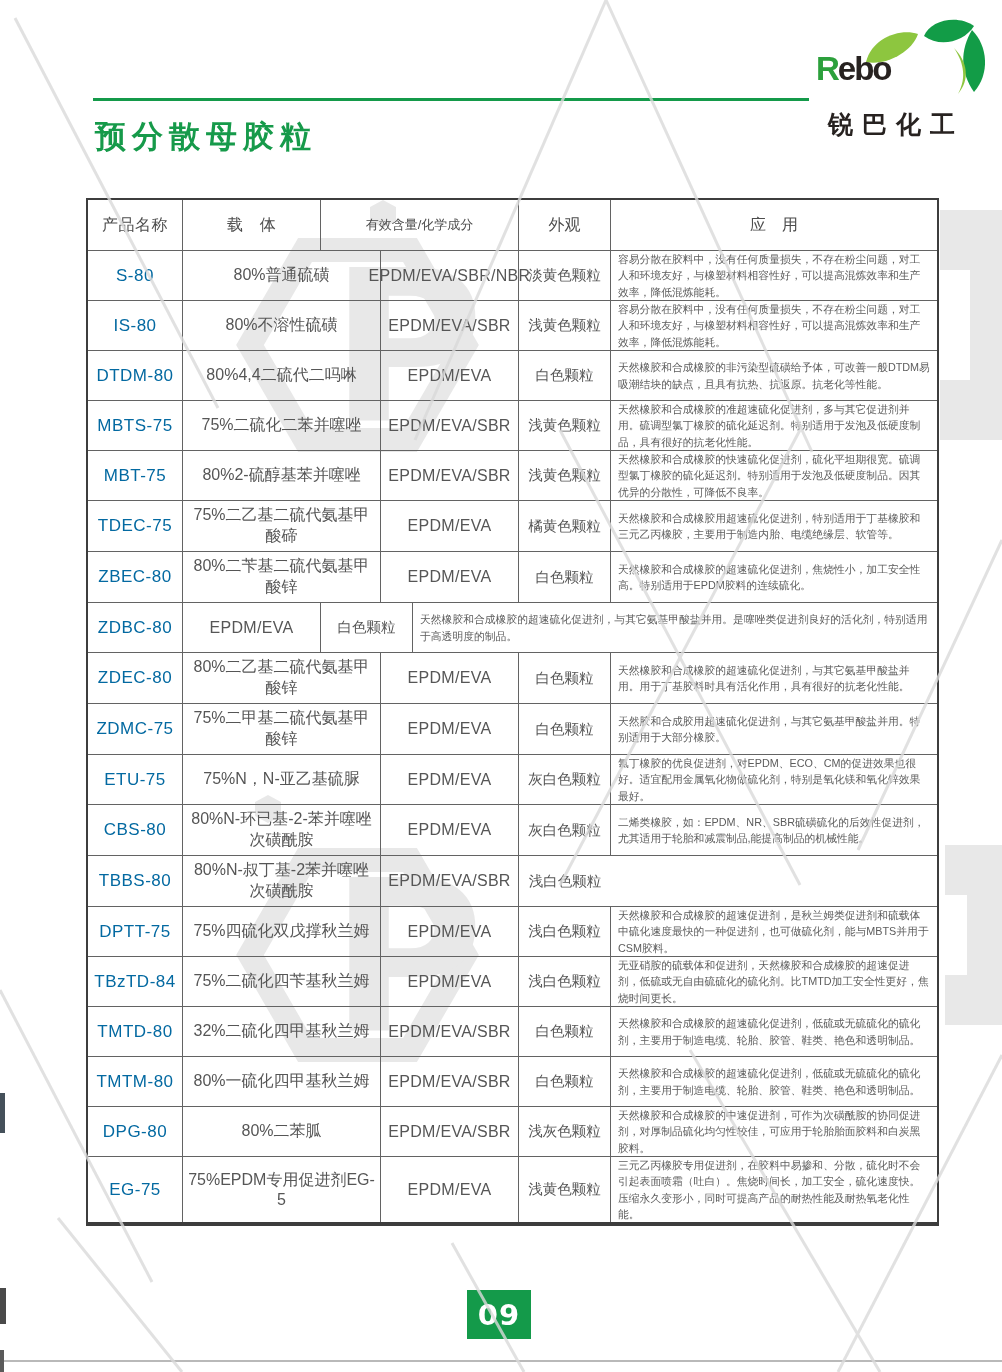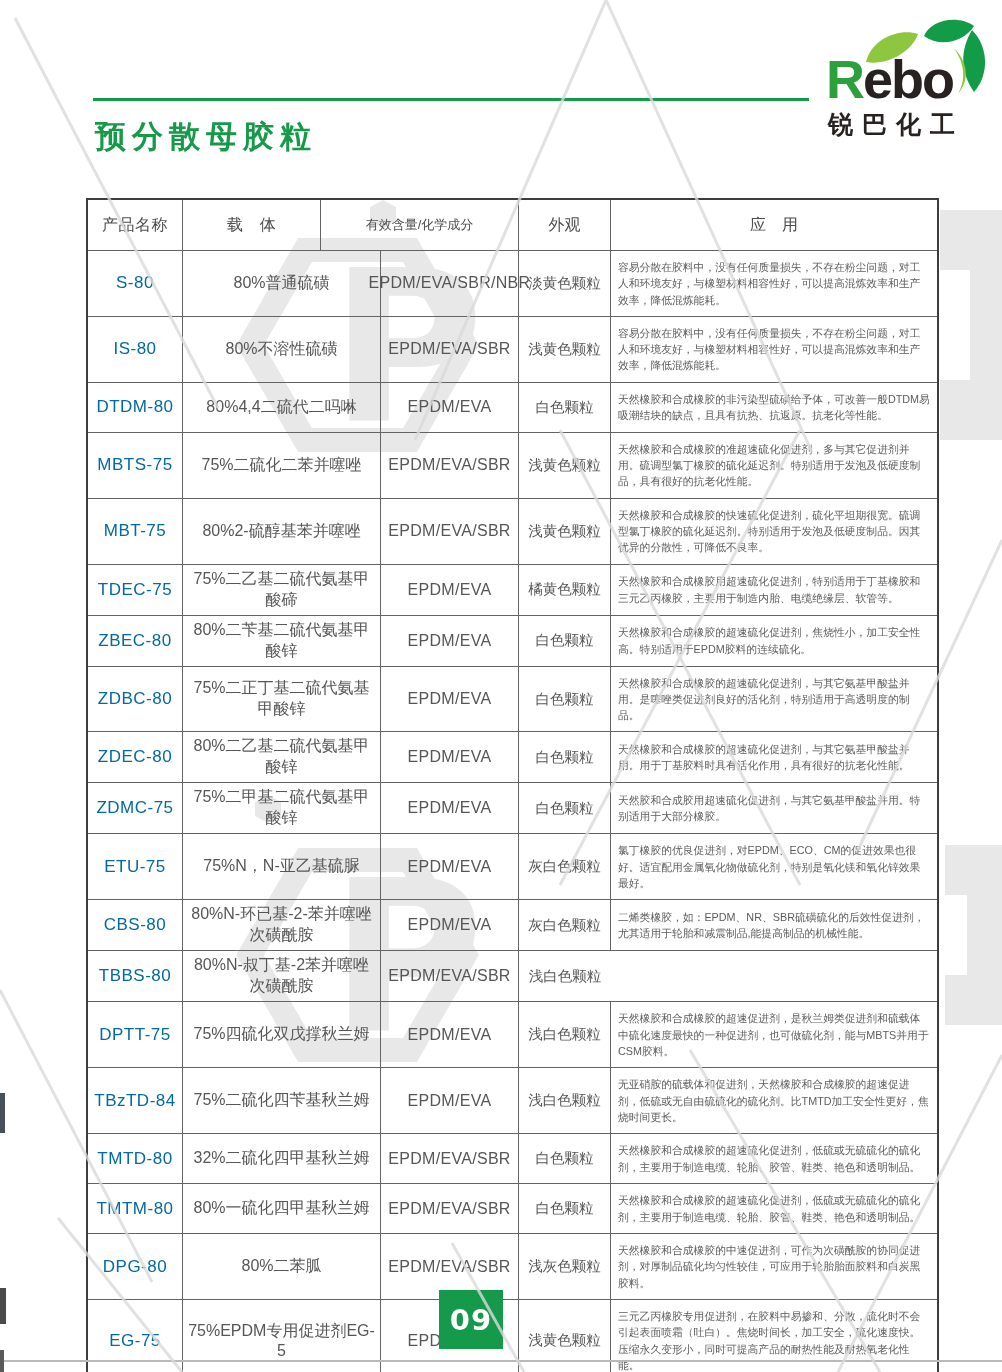--- a/index.html
+++ b/index.html
@@ -8,42 +8,42 @@
   .page { position:relative; width:1002px; height:1372px; background:#ffffff; margin:0 auto; overflow:hidden; }
 
   
   .wm-under { position:absolute; inset:0; z-index:0; pointer-events:none; }
   .wm-over  { position:absolute; inset:0; z-index:6; pointer-events:none; }
 
   
   .rule-green { position:absolute; left:93px; top:98px; width:716px; height:3px; background:#149a4a; z-index:2; }
   .logo { position:absolute; left:812px; top:18px; width:186px; height:110px; z-index:3; }
   .logo-leaves { position:absolute; left:46px; top:0; }
-  .logo-word { position:absolute; left:14px; top:34px; font-size:54px; font-weight:bold; letter-spacing:-2px; color:#272220; line-height:1; }
+  .logo-word { position:absolute; left:4px; top:34px; font-size:33px; font-weight:bold; letter-spacing:-2px; color:#272220; line-height:1; }
   .logo-word .r { color:#2ca03c; }
   .logo-cn { position:absolute; left:16px; top:77px; font-size:25px; font-weight:bold; color:#272220; letter-spacing:9px; white-space:nowrap;margin-top:13px; }
   .title { position:absolute; left:95px; top:116px; font-size:31px; font-weight:bold; color:#169a4a; letter-spacing:6px; z-index:2; }
 
   
   .table { position:absolute; left:86px; top:198px; width:853px; z-index:2; border:2px solid #3d3d3d; border-bottom-width:4px; }
   .tr { display:flex; border-top:1px solid #636363; min-height:50px; }
   .tr.head { border-top:none; min-height:50px; }
   .td { border-right:1px solid #636363; display:flex; align-items:center; justify-content:center; text-align:center; color:#565656; padding:4px 3px; }
   .td:last-child { border-right:none; }
   .col-name { width:95px; font-size:17px; letter-spacing:0.5px; color:#0369a1; }
   .col-comp { width:198px; font-size:16px; }
   .col-carrier { width:138px; font-size:16px; letter-spacing:0.3px; }
   .col-app { width:92px; font-size:14.5px; }
-  .col-use { flex:1; font-size:10.8px; line-height:1.51; justify-content:flex-start; align-items:center; text-align:left; padding:8px 7px; color:#5c5c5c; }
+  .col-use { flex:1; font-size:10.8px; line-height:1.51; justify-content:flex-start; align-items:center; text-align:left; padding:0 7px; color:#5c5c5c; }
   .head .td { font-size:16px; color:#4d4d4d; font-weight:normal; }
   .head .col-comp { font-size:13px; }
   .head .col-use, .head .col-name { font-size:16px; }
 
   
-  .badge { position:absolute; left:439px; top:1290px; width:64px; height:59px; background:#149a4a; color:#fff;
+  .badge { position:absolute; left:467px; top:1290px; width:64px; height:49px; background:#149a4a; color:#fff;
            display:flex; align-items:center; justify-content:center; font-size:29px; font-weight:bold;
            font-family:"DejaVu Sans","Liberation Sans",sans-serif; z-index:4; letter-spacing:1px; }
   .rule-bottom { position:absolute; left:0; top:1360px; width:1002px; height:2px; background:#b9b9b9; z-index:2; }
 
   .edge-mark { position:absolute; z-index:3; }
 </style>
 </head>
 <body>
 
 <div class="page">
@@ -136,21 +136,20 @@
     <div class="tr">
       <div class="td col-name">ZBEC-80</div>
       <div class="td col-comp">80%二苄基二硫代氨基甲酸锌</div>
       <div class="td col-carrier">EPDM/EVA</div>
       <div class="td col-app">白色颗粒</div>
       <div class="td col-use">天然橡胶和合成橡胶的超速硫化促进剂，焦烧性小，加工安全性高。特别适用于EPDM胶料的连续硫化。</div>
     </div>
 
     <div class="tr">
       <div class="td col-name">ZDBC-80</div>
-      <div class="td col-comp">75%二正丁基二硫代氨基甲酸锌</div>
       <div class="td col-carrier">EPDM/EVA</div>
       <div class="td col-app">白色颗粒</div>
       <div class="td col-use">天然橡胶和合成橡胶的超速硫化促进剂，与其它氨基甲酸盐并用。是噻唑类促进剂良好的活化剂，特别适用于高透明度的制品。</div>
     </div>
 
     <div class="tr">
       <div class="td col-name">ZDEC-80</div>
       <div class="td col-comp">80%二乙基二硫代氨基甲酸锌</div>
       <div class="td col-carrier">EPDM/EVA</div>
       <div class="td col-app">白色颗粒</div>

